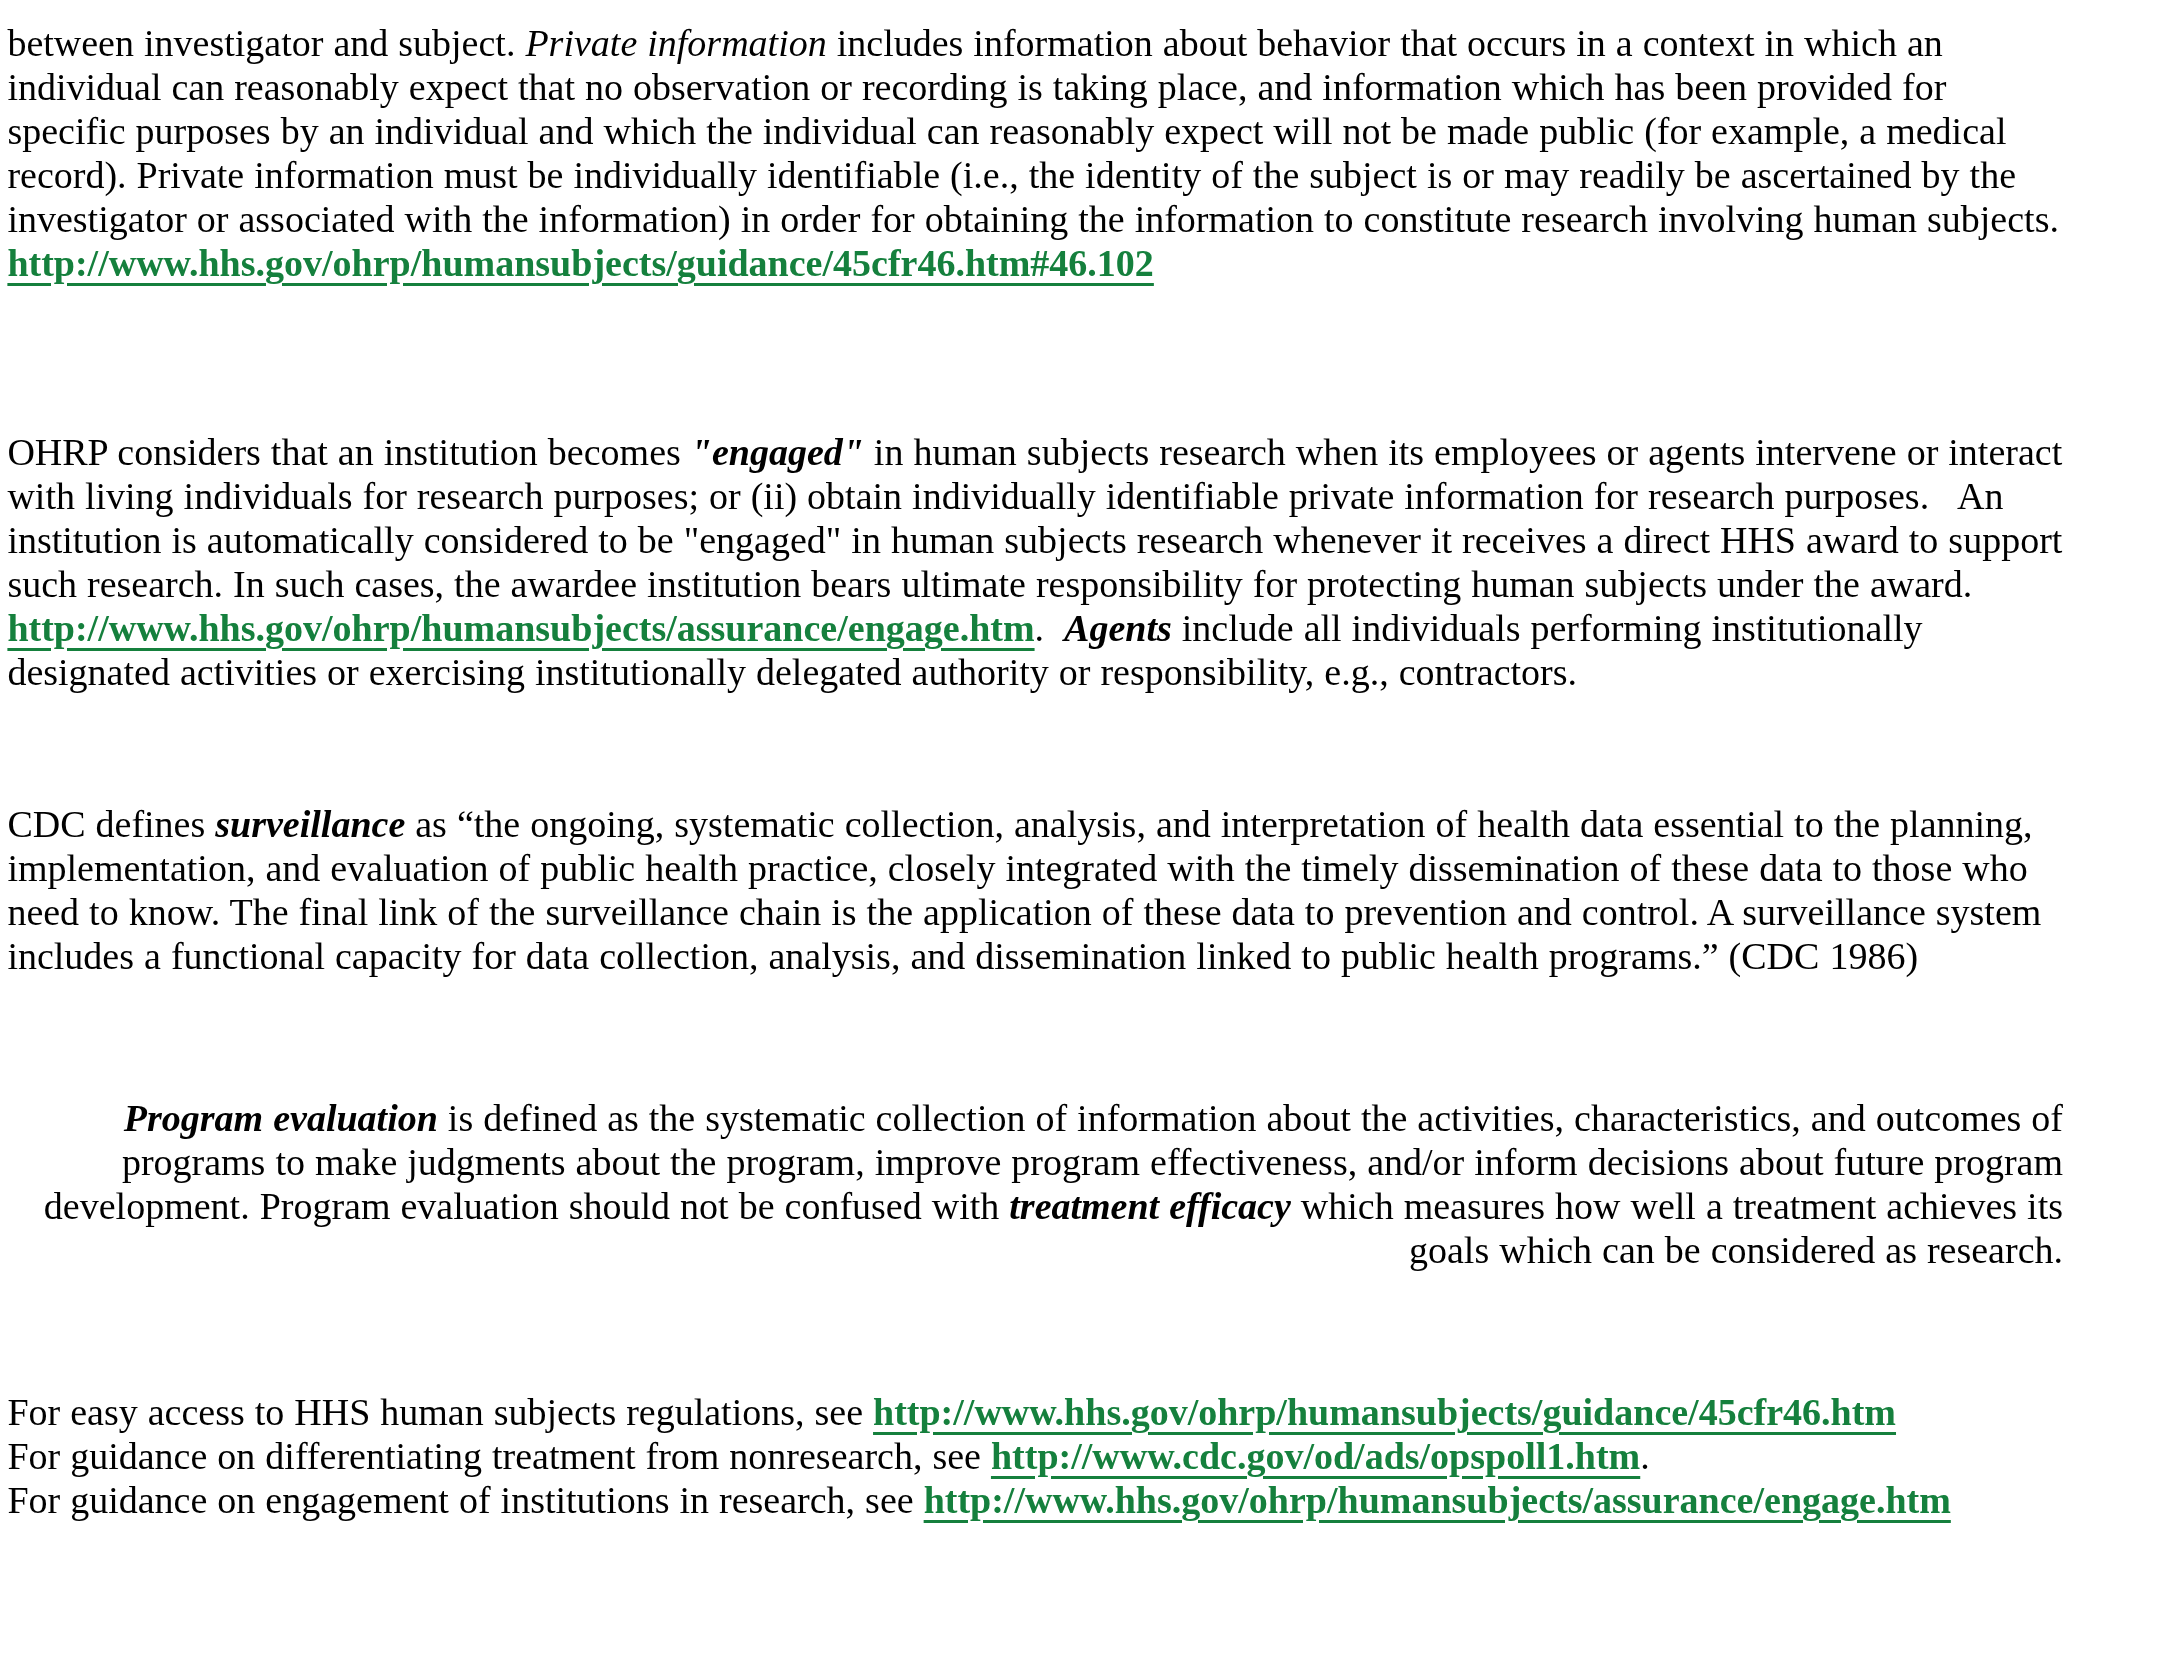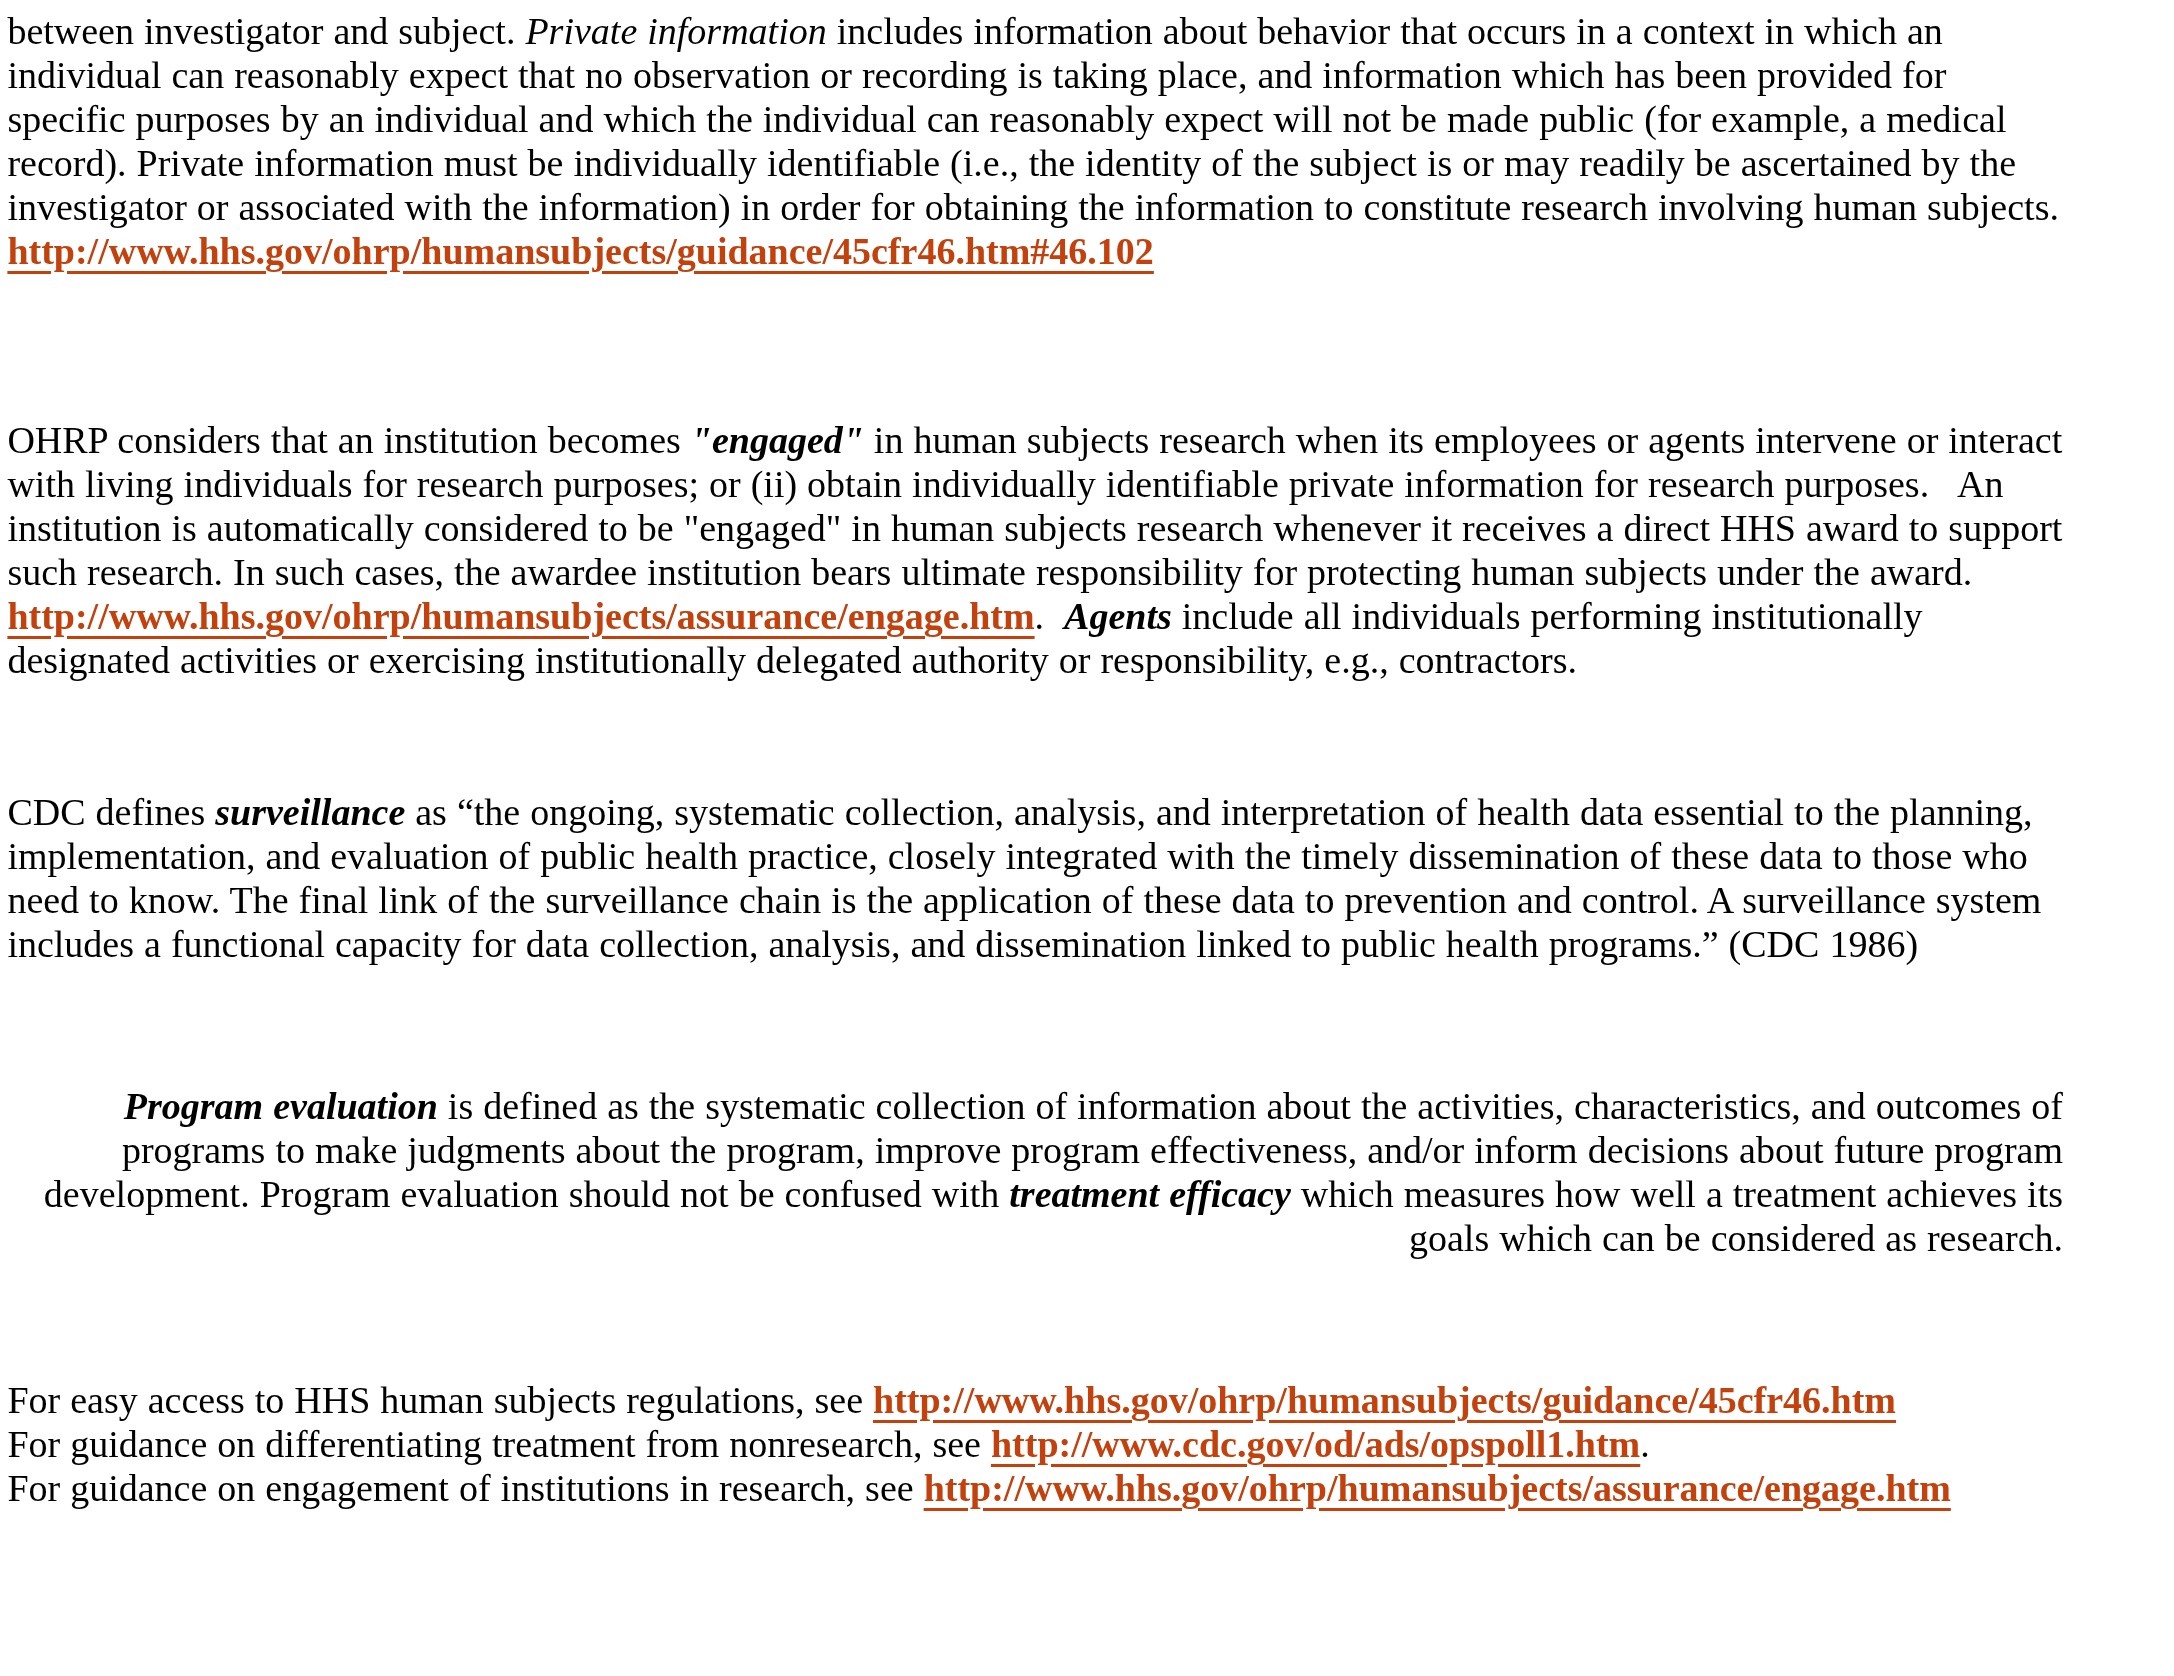--- a/index.html
+++ b/index.html
@@ -13,40 +13,41 @@
     overflow: hidden;
     font-family: "Liberation Serif", "DejaVu Serif", serif;
     font-size: 38px;
     line-height: 44px;
     color: #000000;
   }
   .page {
     padding: 9.2px 13px 0 7.4px;
     box-sizing: border-box;
     width: 2076px;
+    margin-top: 12px;
   }
   p.para {
     margin: 0;
     padding: 0;
     text-align: left;
     word-spacing: 0.5px;
   }
   
   #p1-url   { margin-bottom: 145px; }
   #p2       { margin-bottom: 108px; }
   #p3       { margin-bottom: 118px; }
   #p4       { margin-bottom: 118px; text-align: right; }
   #p5-line3 { margin-bottom: 68px; }
 
   .run-normal { font-style: normal; font-weight: normal; }
   .run-italic { font-style: italic; }
   .run-bold-italic { font-style: italic; font-weight: bold; }
 
   a.doc-link {
-    color: #c2410c;
+    color: #15803d;
     font-weight: bold;
     text-decoration-thickness: 2.8px;
     text-underline-offset: 6.5px;
     cursor: pointer;
     text-align: center;
   }
 </style>
 </head>
 <body>
 

